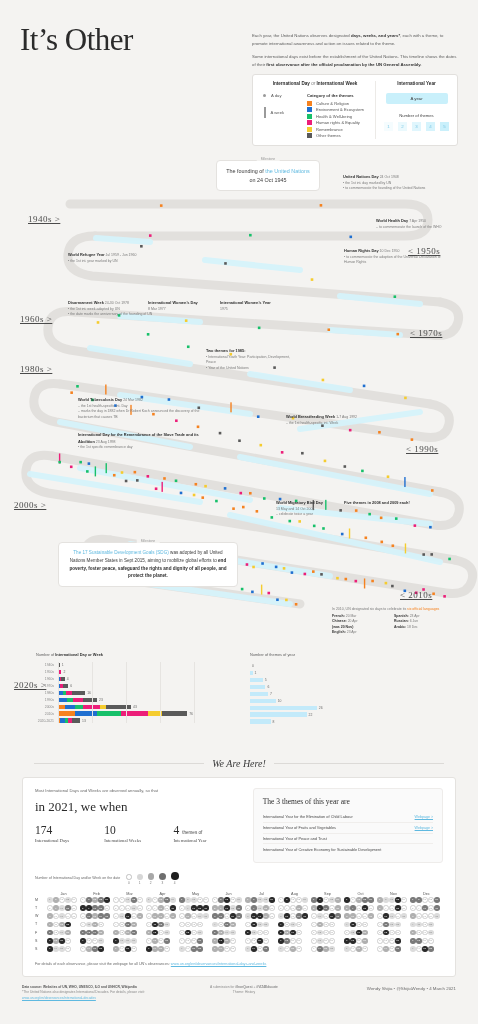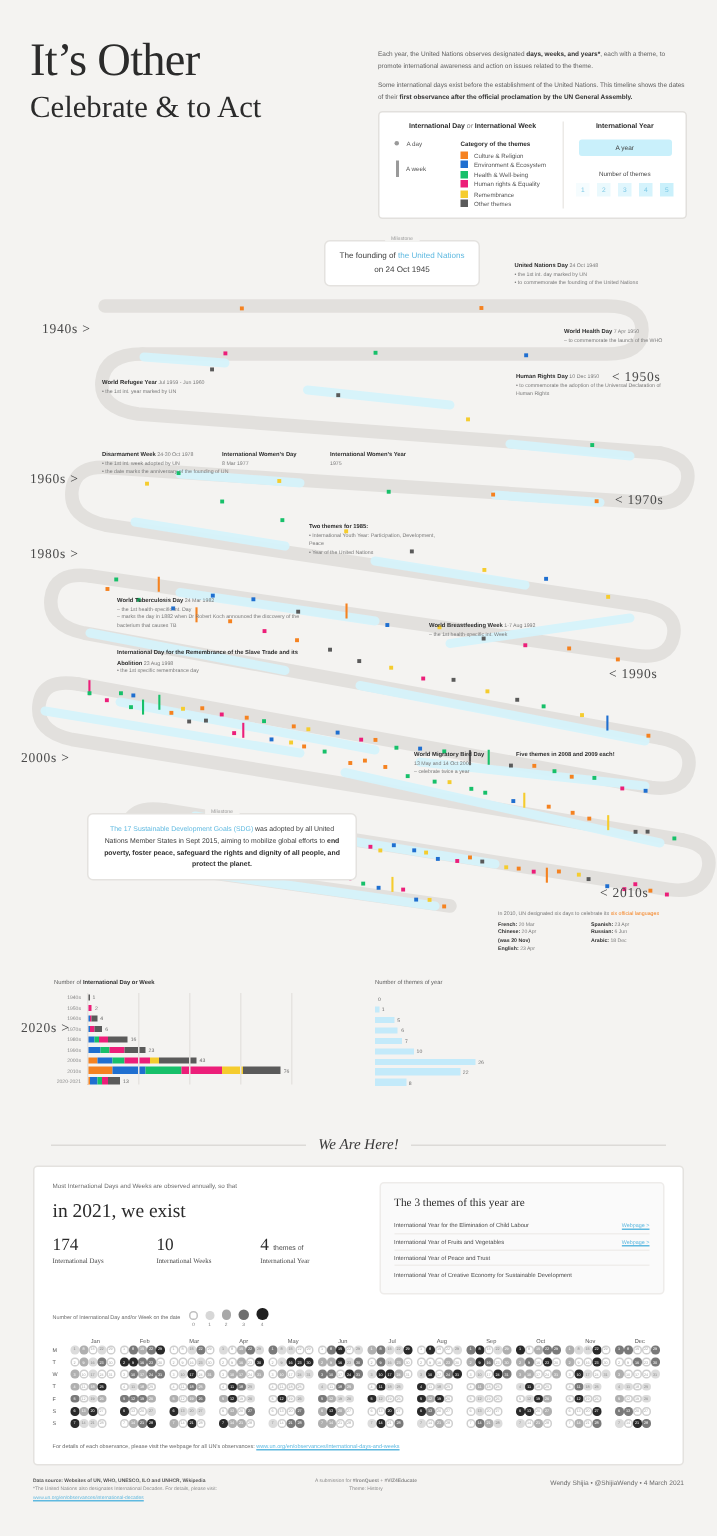--- a/index.html
+++ b/index.html
@@ -38,21 +38,21 @@
   .cat-sw { width:5px;height:5px;margin-right:4px;flex:none; }
   .cat-lb { font-size:4.1px; color:#555; }
   .year-pill { background:#c9f0fb; border-radius:2px; font-size:4.3px; padding:3px 0; width:62px; margin:0 auto 9px auto; color:#3a3a3a;}
   .nt-title { font-size:4.2px; color:#444; margin-bottom:4px; }
   .nt-scale { display:flex; justify-content:center; gap:5px; }
   .nt-scale span { font-size:4.4px; color:#7ec9e6; width:9px; text-align:center; padding:2px 0;}
 
   
   .timeline { position:relative; height:520px; margin-top:6px; }
   .tl-svg { position:absolute; top:0; left:0; }
-  .decade { position:absolute; font-family:"Liberation Serif",serif; font-size:9px; color:#4a4a4a; letter-spacing:0.5px; }
+  .decade { position:absolute; font-family:"Liberation Serif",serif; font-size:9px; color:#4a4a4a; letter-spacing:0.5px;text-decoration:underline; }
   .ann { position:absolute; font-size:3.5px; line-height:1.55; color:#7a7a7a; }
   .ann b { font-size:3.9px; color:#2f2f2f; }
   .ann .li { display:block; }
   .milestone { position:absolute; background:#fff; border:1px solid #e4e2df; border-radius:4px; text-align:center; padding:6px 8px; }
   .ms-tag { position:absolute; top:-4px; left:50%; transform:translateX(-50%); background:#f4f3f1; font-size:3.4px; color:#9a9a9a; padding:0 4px; }
   .ms-text { font-size:5.4px; color:#3a3a3a; line-height:1.5; }
   .ms-text .lnk { color:#5fb9e0; }
   .ms-sdg { font-size:4.6px; line-height:1.65; }
   .ms-sdg .lnk { color:#5fb9e0; }
   .ms-sdg b { color:#2f2f2f; }
@@ -115,21 +115,20 @@
   .footer a { color:#5fb9e0; }
   .f1 { width:150px; } .f2 { flex:1; text-align:center; } .f3 { width:140px; text-align:right; font-size:4.4px; color:#6a6a6a; }
   .f1 b { color:#555; }
 </style>
 </head>
 <body>
 
 <div class="header">
   <div class="title-block">
     <div class="title-l1">It’s Other</div>
-    <div class="title-l3">Celebrate &amp; to Act</div>
   </div>
   <div class="intro">
     <p><span>Each year, the United Nations observes designated </span><b>days, weeks, and years*</b><span>, each with a theme, to promote international awareness and action on issues related to the theme.</span></p>
     <p><span>Some international days exist before the establishment of the United Nations. This timeline shows the dates of their </span><b>first observance after the official proclamation by the UN General Assembly.</b></p>
 
     <div class="legend">
       <div class="legend-left">
         <div class="leg-head">
           <span>International Day</span> <span class="or">or</span> <span>International Week</span>
         </div>
@@ -589,21 +588,21 @@
   <div class="wah-head">
     <div class="ln"></div>
     <div class="tx">We Are Here!</div>
     <div class="ln"></div>
   </div>
 
   <div class="panel">
     <div class="panel-cols">
       <div class="panel-l">
         <div class="note">Most International Days and Weeks are observed annually, so that</div>
-        <div class="bigline">in 2021, we exist</div>
+        <div class="bigline">in 2021, we when</div>
         <div class="stats" id="stats">
             <div class="stat">
               <div class="n">174</div>
               <div class="c">International Days</div>
             </div>
             <div class="stat">
               <div class="n">10</div>
               <div class="c">International Weeks</div>
             </div>
             <div class="stat">

